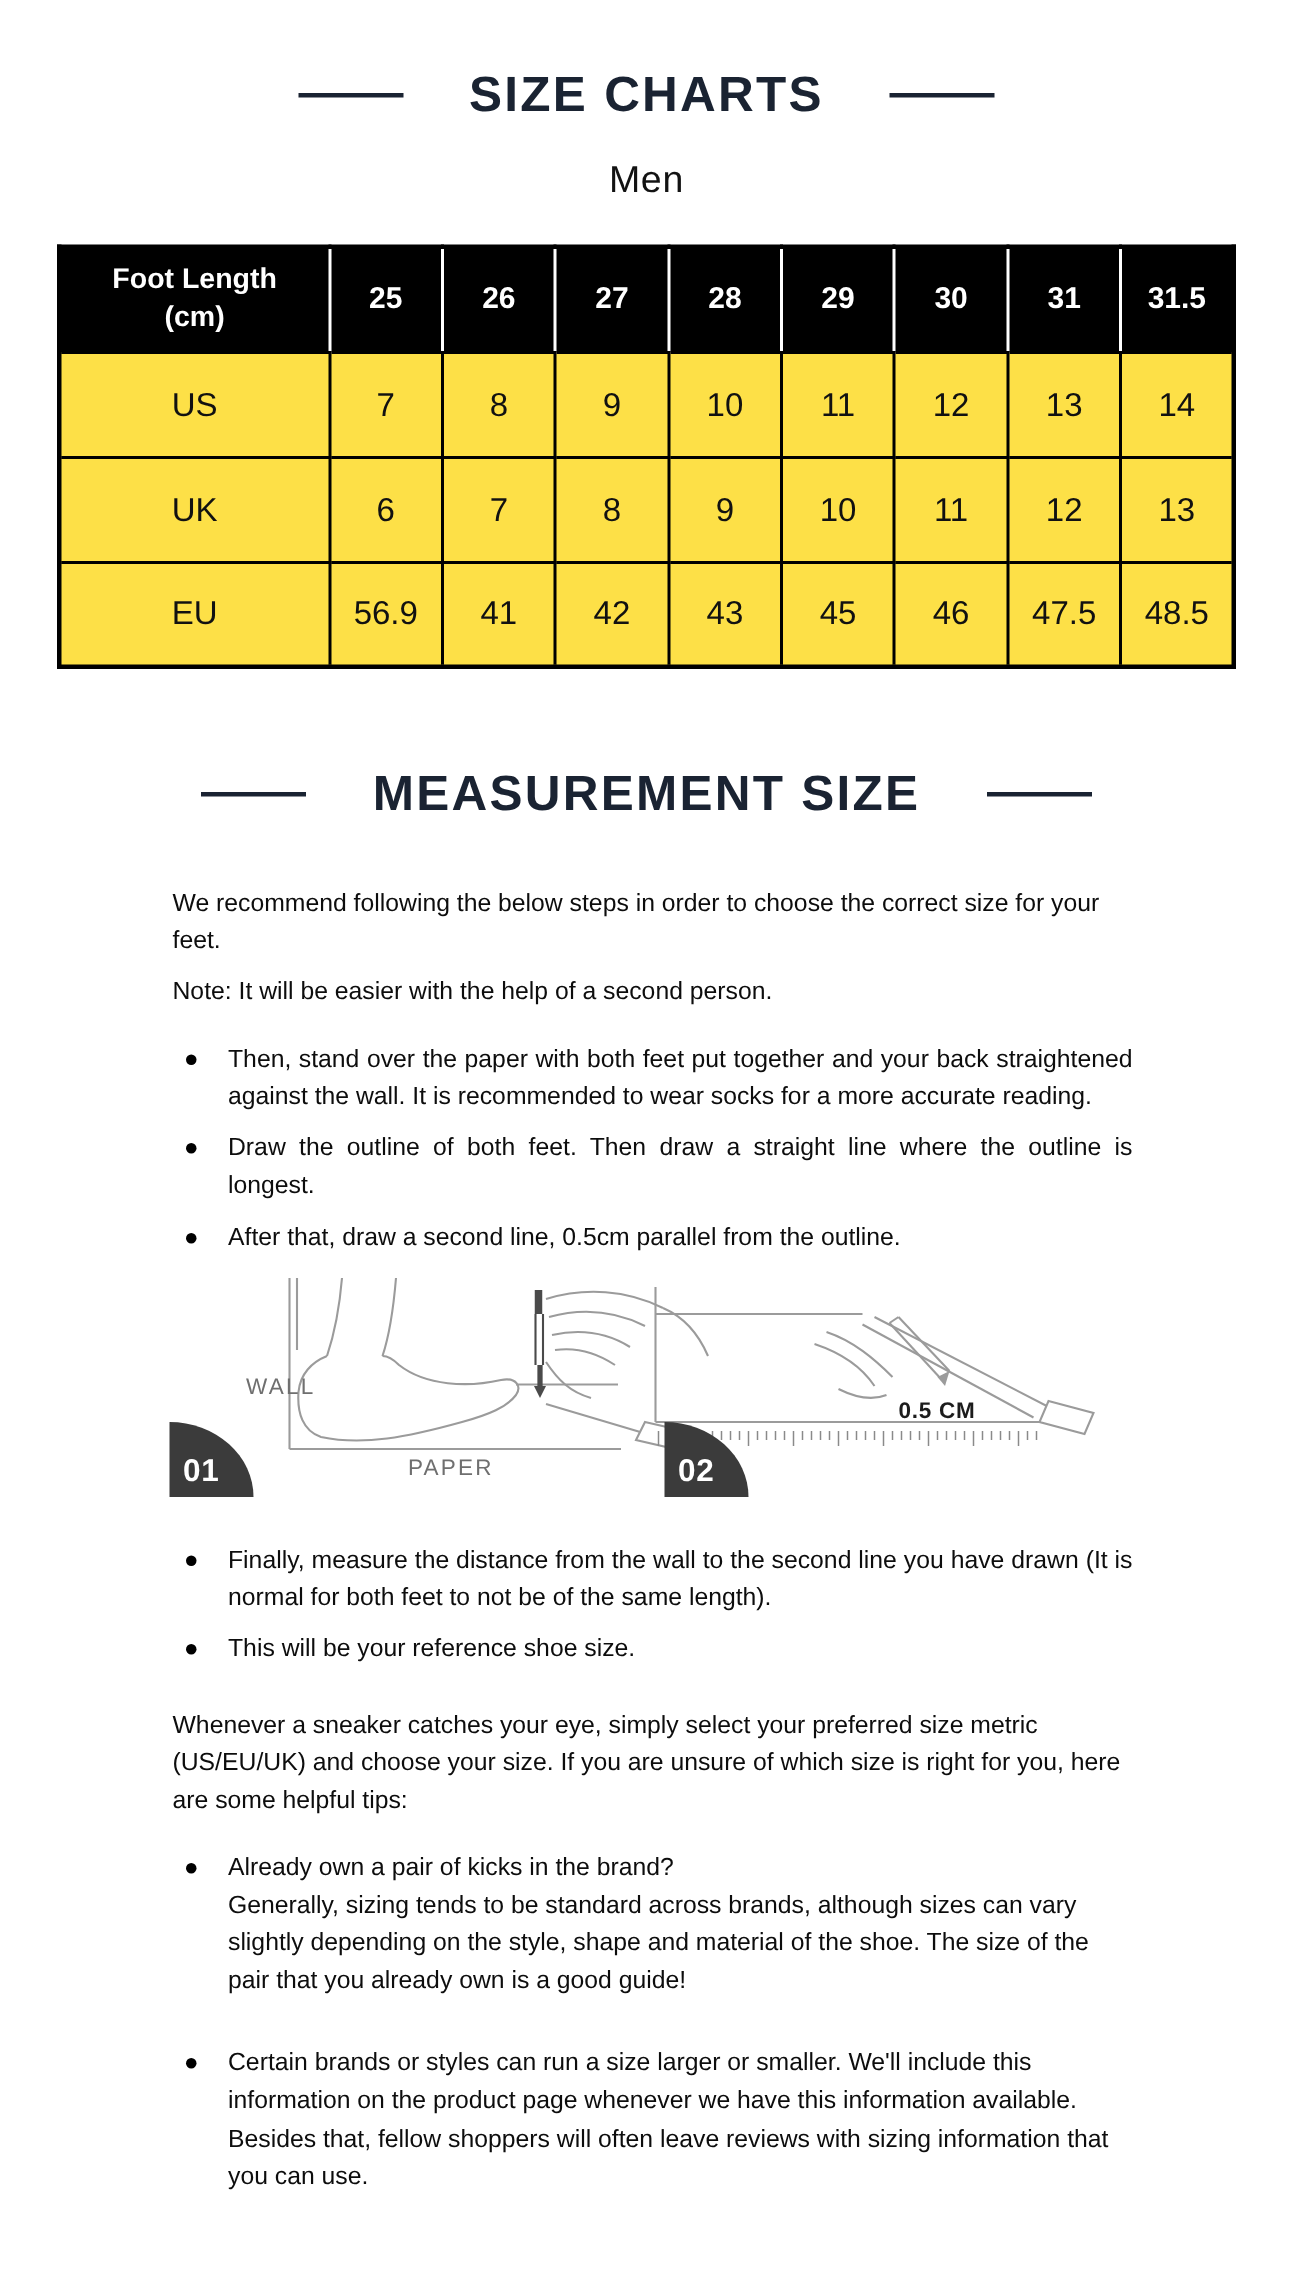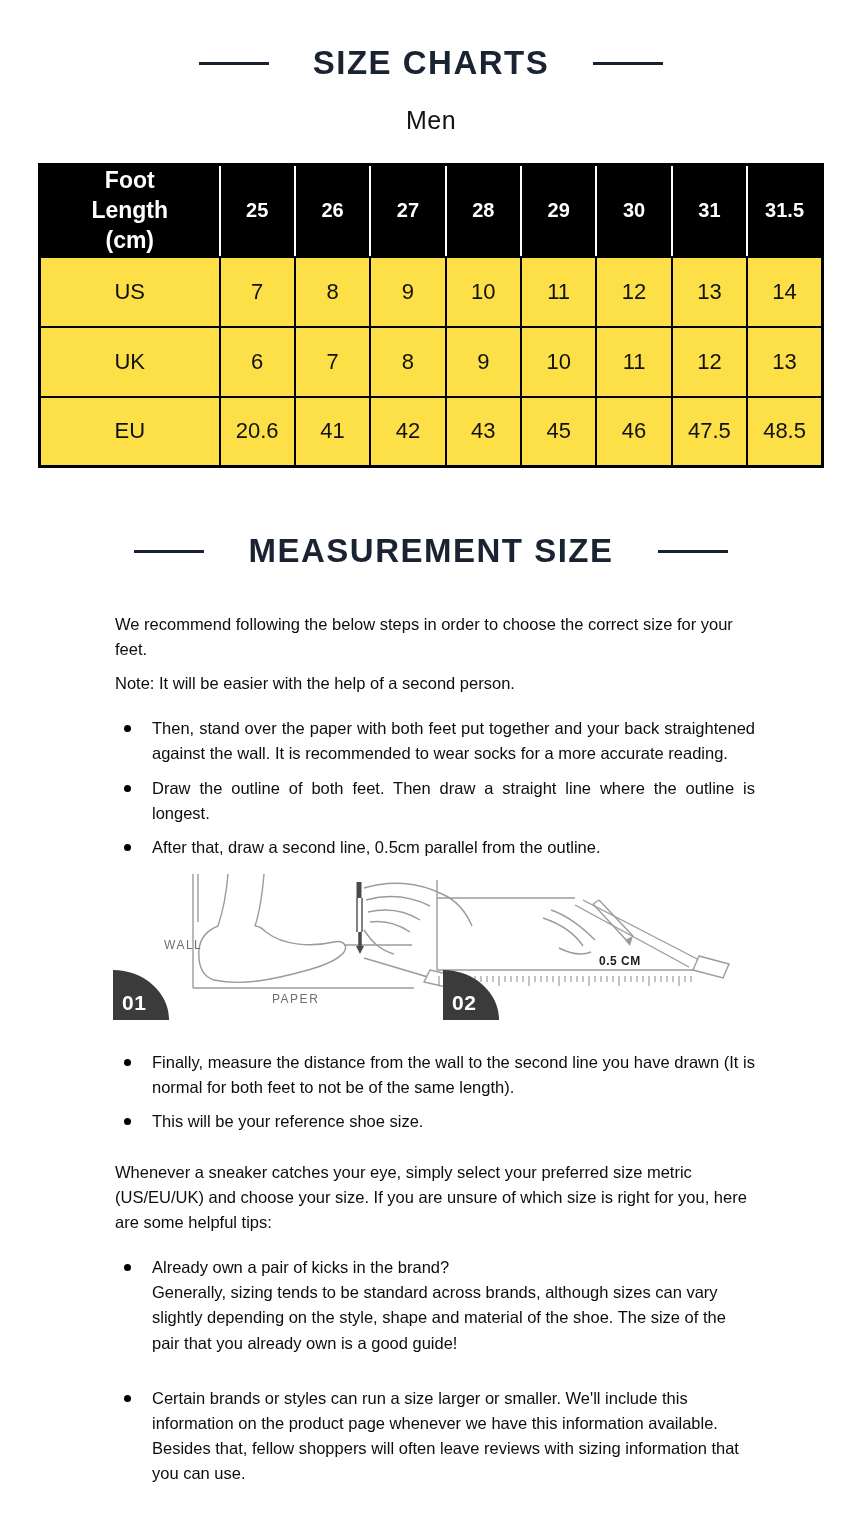--- a/index.html
+++ b/index.html
@@ -40,21 +40,21 @@
   table.size-table{
     width:100%;border-collapse:collapse;border:3px solid #000;
     table-layout:fixed;text-align:center;
   }
   table.size-table col.first{width:180px;}
   table.size-table th{
     background:var(--table-header-bg);color:#fff;
     height:70px;font-size:20px;font-weight:700;
     border:2px solid #fff;border-top:none;border-bottom:2px solid #000;
   }
-  table.size-table th.first{padding:0 30px;font-size:23px;line-height:1.3;}
+  table.size-table th.first{padding:0 30px;font-size:19px;line-height:1.3;}
   table.size-table td{
     height:70px;border:2px solid #000;background:#fde047;
     font-size:22px;font-weight:400;color:#111;
   }
 
   
   .guide-heading{margin-top:64px;}
   .text-col{margin:42px 107px 0 115px;width:640px;font-size:16.5px;line-height:1.52;}
   .text-col p{margin-bottom:9px;}
   ul.blist{list-style:none;margin-top:20px;}
@@ -72,21 +72,21 @@
   .steps2{margin-top:14px;}
   .steps2 li{margin-bottom:4px;}
 
   
   .diagrams{position:relative;height:160px;margin-top:10px;}
   .diagram{position:absolute;top:0;}
   .diagram-1{left:112px;width:372px;height:140px;}
   .diagram-2{left:423px;width:322px;height:140px;}
   .diagram svg{display:block;width:100%;height:100%;}
   .dg-label{
-    position:absolute;font-size:12px;letter-spacing:1.5px;color:#6f6f6f;
+    position:absolute;font-size:15px;letter-spacing:1.5px;color:#6f6f6f;
     font-weight:500;
   }
   .dg-label.wall{left:52px;top:68px;}
   .dg-label.paper{left:160px;top:122px;}
   .dg-label.cm{left:176px;top:84px;color:#1c1c1c;font-weight:700;letter-spacing:0.5px;}
   .badge{
     position:absolute;top:100px;width:56px;height:50px;
     background:var(--badge);border-radius:0 100% 0 0;
     color:#fff;font-size:21px;font-weight:700;letter-spacing:0.5px;
     display:flex;align-items:flex-end;padding:0 0 5px 9px;
@@ -151,21 +151,21 @@
           <td>7</td>
           <td>8</td>
           <td>9</td>
           <td>10</td>
           <td>11</td>
           <td>12</td>
           <td>13</td>
         </tr>
         <tr>
           <td>EU</td>
-          <td>20.6</td>
+          <td>56.9</td>
           <td>41</td>
           <td>42</td>
           <td>43</td>
           <td>45</td>
           <td>46</td>
           <td>47.5</td>
           <td>48.5</td>
         </tr>
       </tbody>
     </table>

